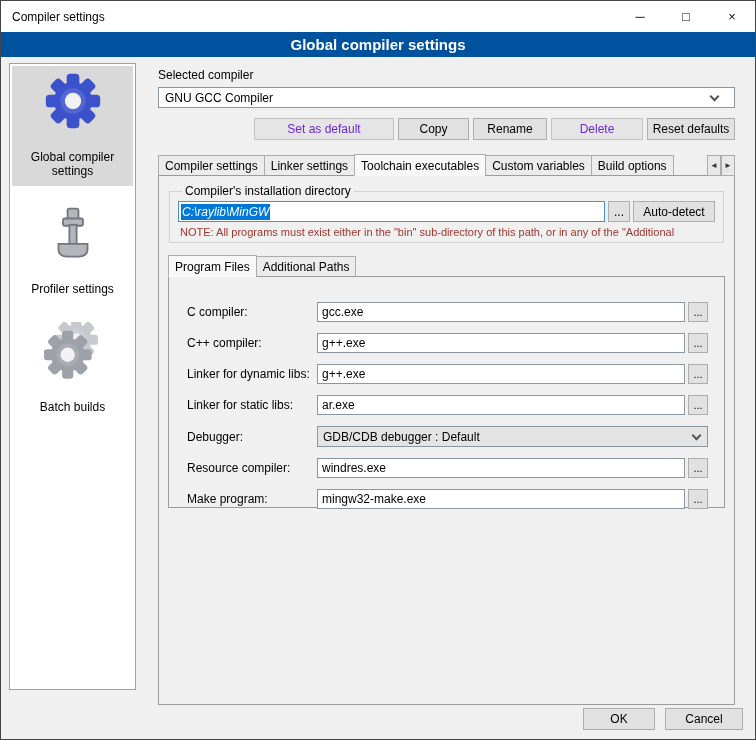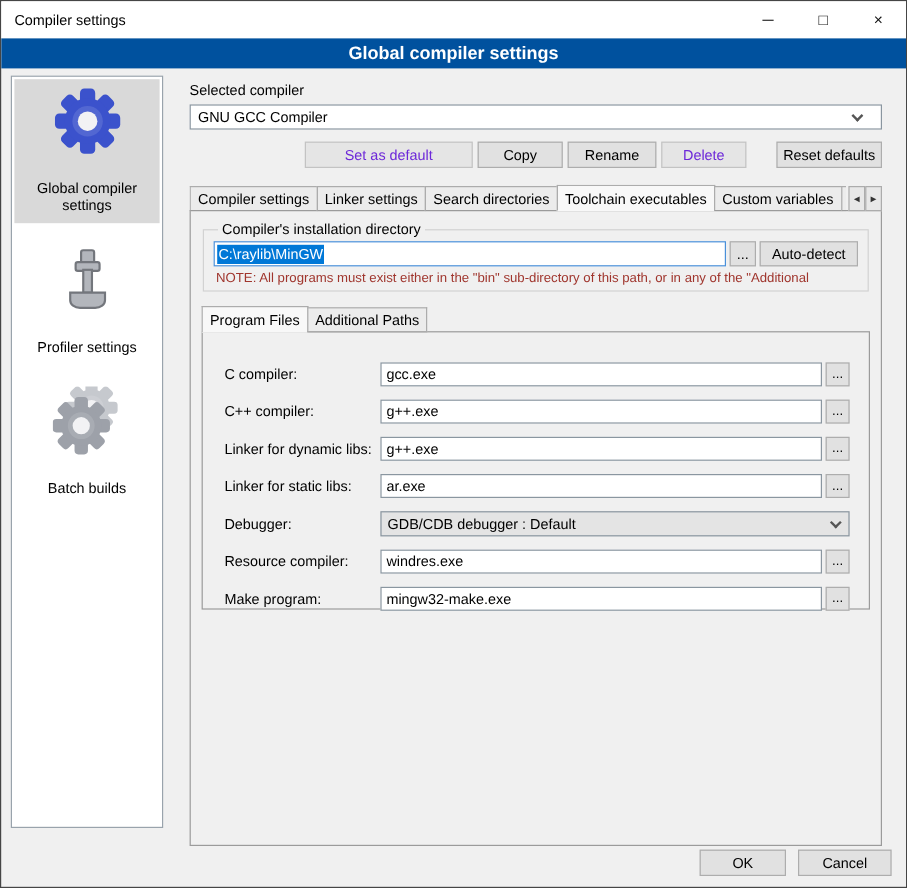--- a/index.html
+++ b/index.html
@@ -34,41 +34,41 @@
   .chev { width:7px; height:7px; border-right:2px solid #555; border-bottom:2px solid #555;
           transform:rotate(45deg); margin-top:-3px; flex:none; }
   .combo .chev, .fselect .chev { margin-left:auto; }
 
   .btn { height:22px; background:#E1E1E1; border:1px solid #ADADAD; font-size:12px; color:#000;
          text-align:center; cursor:default; }
   .btn:disabled { color:#6d28d9; border-color:#C3C3C3; background:#E5E5E5; }
 
   .actions { display:flex; gap:4px; margin:10px 14px 0 12px; }
   .lead-space { width:92px; flex:none; }
-  .w-setdef{width:140px}.w-copy{width:71px}.w-rename{width:74px}.w-delete{width:71px}
+  .w-setdef{width:140px}.w-copy{width:71px}.w-rename{width:74px}.w-delete{width:92px}
   .w-reset{width:88px;margin-left:auto}
 
   
   .tabbar { display:flex; align-items:flex-end; margin:14px 14px 0 12px; position:relative; z-index:2; }
   .tabs-clip { display:flex; overflow:hidden; flex:1; min-width:0; height:22px; align-items:flex-end; }
   .tab { flex:0 0 auto; font-size:12px; padding:3px 6px; background:#ECECEC; border:1px solid #ACACAC;
          border-bottom:1px solid #9B9B9B; margin-right:-1px; white-space:nowrap; height:21px; cursor:default; }
   .tab.active { background:#F8F8F8; border-bottom:1px solid #F8F8F8; height:22px; padding-top:4px; }
   .tab-scroll { display:flex; margin-left:2px; }
   .sbtn { width:14px; height:21px; font-size:8px; display:flex; align-items:center; justify-content:center;
           background:#E8E8E8; border:1px solid #ACACAC; color:#333; padding:0; }
 
   .panel { margin:-1px 14px 0 12px; height:530px; border:1px solid #9B9B9B; background:#F0F0F0;
            padding:8px 9px; position:relative; z-index:1; }
 
   fieldset.group { border:1px solid #D2D2D2; padding:2px 8px 4px; margin:0 1px; }
   legend { font-size:12px; padding:0 3px; margin-left:4px; }
   .dir-row { display:flex; gap:3px; margin-top:1px; }
   .dir-input { flex:1; height:21px; background:#fff; border:1px solid #4A90D9; display:flex;
-               align-items:center; padding:0 2px; font-size:12px; overflow:hidden; white-space:nowrap; }
+               align-items:center; padding:0 2px; font-size:12px; overflow:hidden; white-space:nowrap;font-style:italic; }
   .dir-input .sel { background:#0078D7; color:#fff; padding:1px 1px; }
   .w-dots { width:22px; height:21px; flex:none; }
   .w-auto { width:82px; height:21px; flex:none; }
   .note { margin:4px 0 0 2px; font-size:11px; color:#A0362E; white-space:nowrap; overflow:hidden; }
 
   .inner-tabbar { display:flex; align-items:flex-end; margin-top:12px; position:relative; z-index:2; }
   .inner-panel { margin-top:-1px; border:1px solid #9B9B9B; height:232px; padding:25px 16px 0 18px;
                  background:#F0F0F0; position:relative; z-index:1; }
   .frow { display:flex; align-items:center; margin-bottom:11px; }
   .flabel { width:130px; font-size:12px; flex:none; }
@@ -155,21 +155,20 @@
       <button class="btn w-copy">Copy</button>
       <button class="btn w-rename">Rename</button>
       <button class="btn w-delete" disabled="">Delete</button>
       <button class="btn w-reset">Reset defaults</button>
     </div>
 
     <div class="tabbar">
       <div class="tabs-clip">
         <div class="tab">Compiler settings</div>
         <div class="tab">Linker settings</div>
-        <div class="tab">Search directories</div>
         <div class="tab active">Toolchain executables</div>
         <div class="tab">Custom variables</div>
         <div class="tab">Build options</div>
       </div>
       <div class="tab-scroll">
         <button class="sbtn">◄</button>
         <button class="sbtn">►</button>
       </div>
     </div>
 

